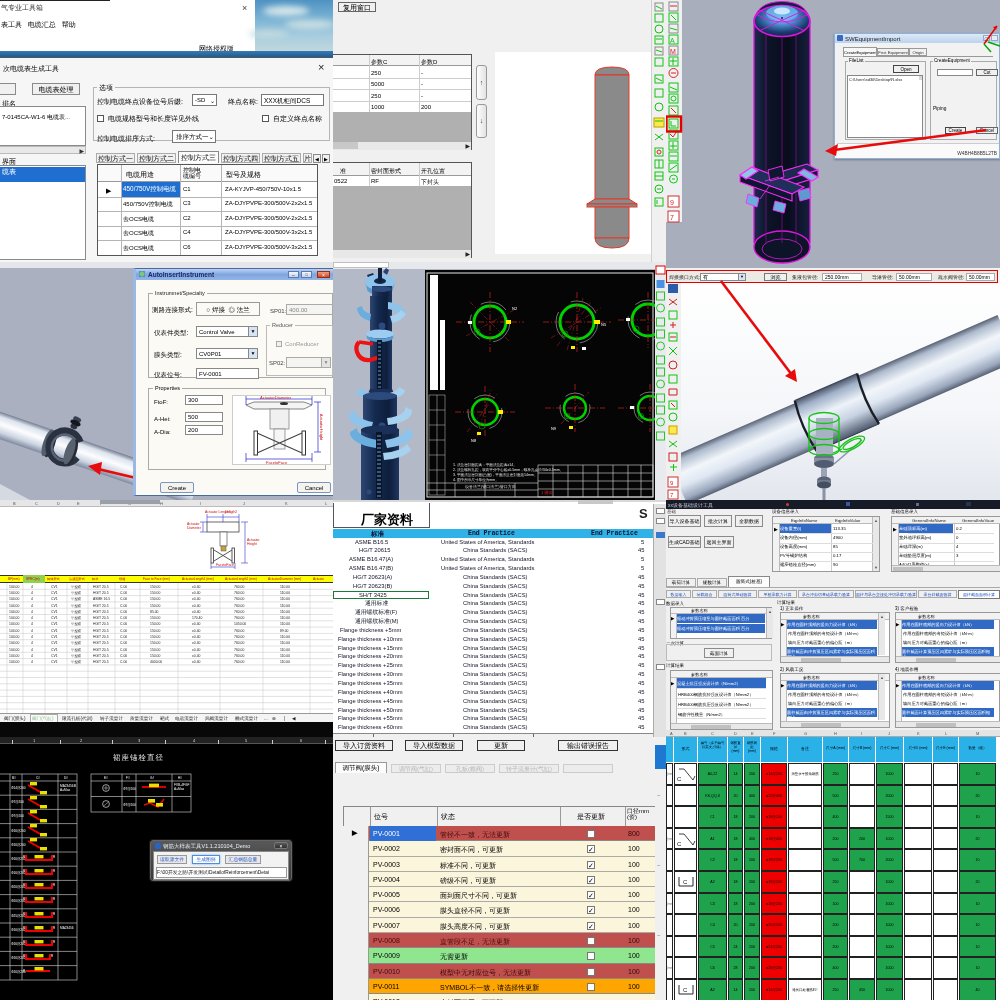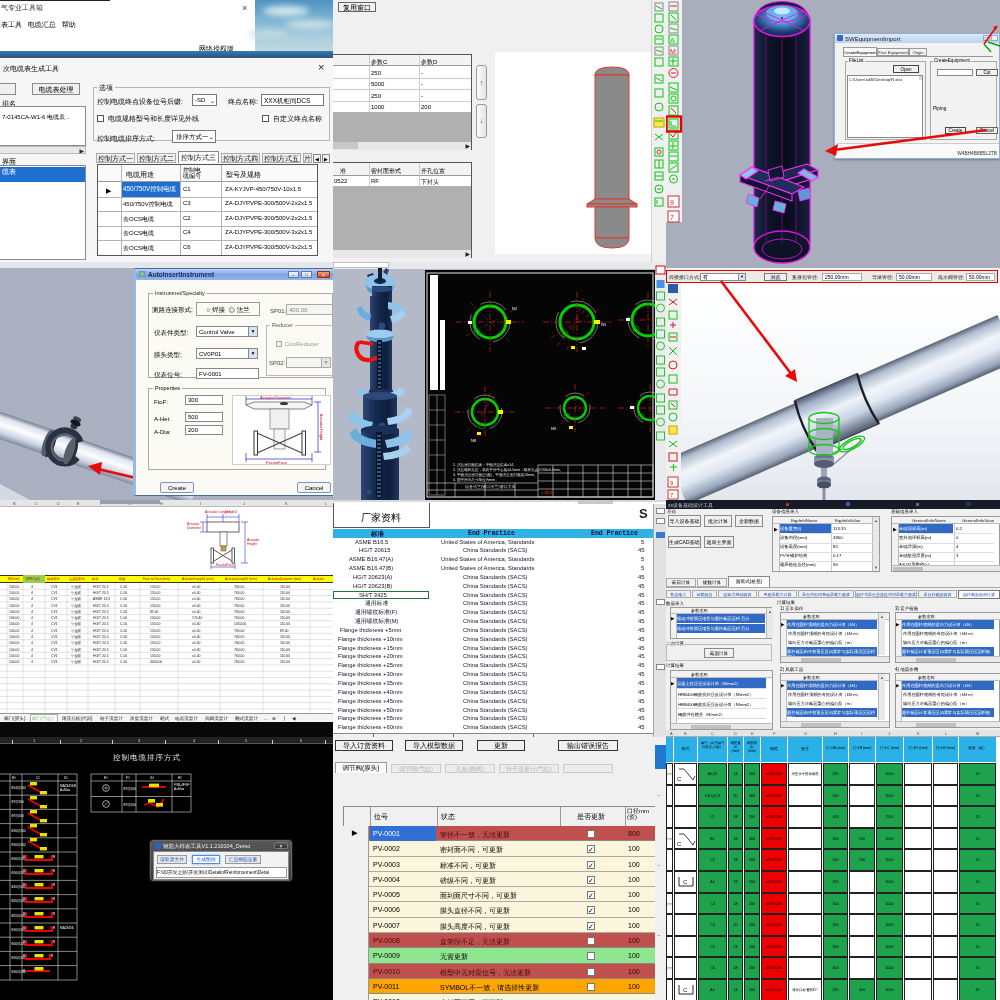--- a/index.html
+++ b/index.html
@@ -1019,21 +1019,21 @@
         <span style="position:absolute;left:292px;top:2px;">◀</span>
     <span style="position:absolute;left:30px;top:0;width:28px;height:9px;border:1px solid #aaa;background:rgba(255,255,255,.5);"></span>
   </div>
   <div class="ab" style="left:0;top:222px;width:333px;height:15px;background:#080808;"></div>
 </div>
 
 <div class="ab" id="tile8" style="left:333px;top:500px;width:333px;height:237px;background:#fff;overflow:hidden;">
   <div class="ab" style="left:0;top:0;width:333px;height:2px;background:#d8d8d8;"></div>
   <div class="ab" style="left:245px;top:0;width:35px;height:4px;background:#c8c8c8;"></div>
   <div class="ab" style="left:0;top:3px;width:97px;height:25px;border:1px solid #555;border-top:none;"></div>
-  <div class="ab" style="left:28px;top:11px;font-size:10px;font-weight:normal;">厂家资料</div>
+  <div class="ab" style="left:28px;top:11px;font-size:13px;font-weight:bold;">厂家资料</div>
   <div class="ab" style="left:306px;top:6px;font-size:13px;font-weight:bold;color:#222;">S</div>
   <div class="ab" style="left:0;top:29px;width:320px;height:8.5px;background:#2eb2e8;">
     <div class="ab" style="left:38px;top:1px;font-size:6.5px;font-weight:bold;color:#101028;">标准</div>
     <div class="ab" style="left:135px;top:1px;font-size:6.5px;font-weight:bold;color:#101028;font-family:'Liberation Mono',monospace;">End Practice</div>
     <div class="ab" style="left:258px;top:1px;font-size:6.5px;font-weight:bold;color:#101028;font-family:'Liberation Mono',monospace;">End Practice</div>
   </div>
   <div class="ab" style="left:0;top:37.5px;width:333px;height:200px;font-family:'Liberation Mono',monospace;font-size:5.8px;color:#15152a;line-height:8.85px;">
     <div style="position:relative;height:8.85px;">
           <span style="position:absolute;left:22px;">ASME B16.5</span>
           <span style="position:absolute;left:108px;">United States of America, Standards</span>
@@ -1370,21 +1370,21 @@
         <span class="ab" style="left:245px;top:1px;font-size:4px;color:#ddd;">5</span>
         <span class="ab" style="left:300px;top:1px;font-size:4px;color:#ddd;">6</span>
     <span class="ab" style="left:12px;top:3px;width:1px;height:4px;background:#ccc;"></span>
         <span class="ab" style="left:60px;top:3px;width:1px;height:4px;background:#ccc;"></span>
         <span class="ab" style="left:112px;top:3px;width:1px;height:4px;background:#ccc;"></span>
         <span class="ab" style="left:165px;top:3px;width:1px;height:4px;background:#ccc;"></span>
         <span class="ab" style="left:218px;top:3px;width:1px;height:4px;background:#ccc;"></span>
         <span class="ab" style="left:272px;top:3px;width:1px;height:4px;background:#ccc;"></span>
         <span class="ab" style="left:325px;top:3px;width:1px;height:4px;background:#ccc;"></span>
   </div>
-  <div class="ab" style="left:113px;top:16px;font-size:7.5px;color:#e8e8e8;letter-spacing:1px;">控制电缆排序方式</div>
+  <div class="ab" style="left:113px;top:16px;font-size:7.5px;color:#e8e8e8;letter-spacing:1px;">裙座锚栓直径</div>
   <svg style="left:0;top:0;width:333px;height:263px;" viewBox="0 0 333 263">
 
     <g stroke="#ddd" stroke-width="0.6" fill="none">
       <rect x="-4" y="37" width="81" height="206"></rect>
       <line x1="10" y1="37" x2="10" y2="243"></line>
           <line x1="22" y1="37" x2="22" y2="243"></line>
           <line x1="58" y1="37" x2="58" y2="243"></line>
       <line x1="-4" y1="44" x2="77" y2="44"></line>
       <line x1="-4" y1="58.2" x2="77" y2="58.2"></line>
           <line x1="-4" y1="72.4" x2="77" y2="72.4"></line>

